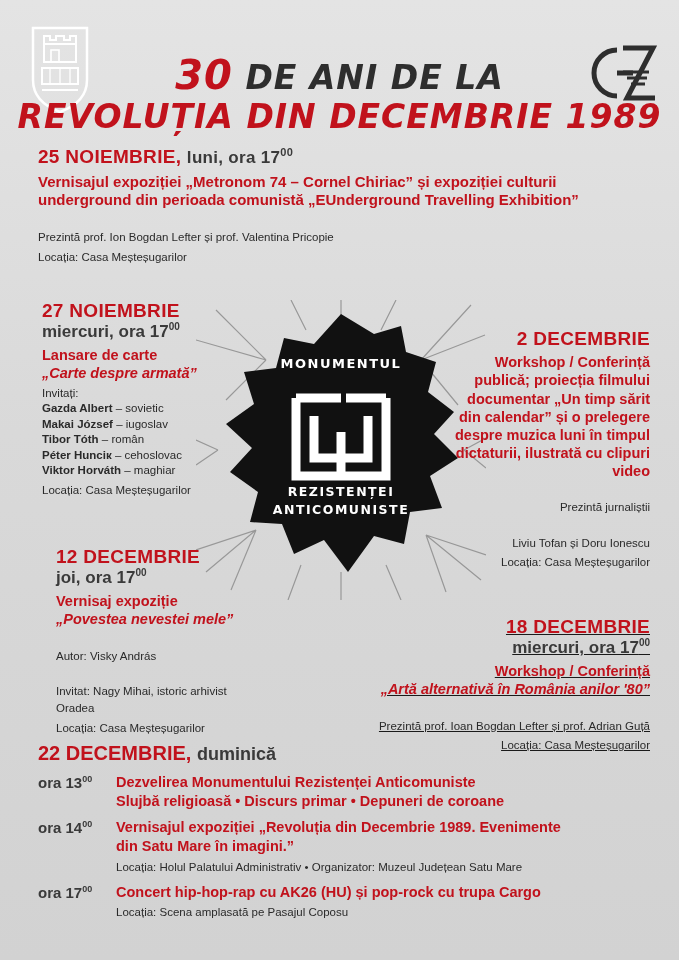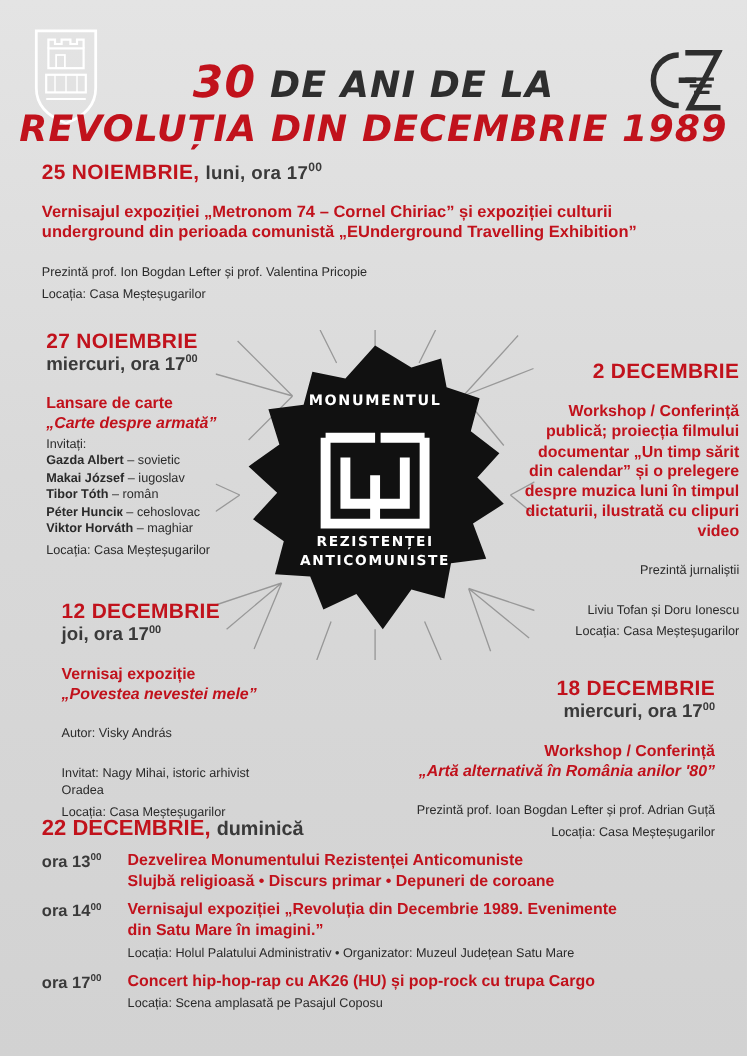--- a/index.html
+++ b/index.html
@@ -90,41 +90,41 @@
     font-weight: bold;
     font-size: 17px;
     line-height: 1.2;
   }
   .date-day .sup { font-size: 10px; vertical-align: super; }
   .desc {
     color: #c1121c;
     font-weight: bold;
     font-size: 14.5px;
     line-height: 1.25;
-    margin-top: 16px;
+    margin-top: 4px;
   }
   .desc .it { font-style: italic; }
   .meta {
     color: #2a2a2a;
     font-size: 11.5px;
     line-height: 1.45;
     margin-top: 19px;
   }
   .meta b { font-weight: bold; }
   .loc { margin-top: 3px; font-size: 11.5px; }
 
   
   #ev-nov25 { left: 38px; top: 146px; width: 605px; }
   #ev-nov25 .desc { font-size: 15px; }
 
   #ev-nov27 { left: 42px; top: 300px; width: 180px; }
   #ev-dec12 { left: 56px; top: 546px; width: 190px; }
 
-  #ev-dec2 { left: 477px; top: 328px; width: 195px; text-align: right; }
-  #ev-dec18 { left: 332px; top: 616px; width: 318px; text-align: right; }
+  #ev-dec2 { left: 455px; top: 328px; width: 195px; text-align: right; }
+  #ev-dec18 { left: 332px; top: 616px; width: 318px; text-align: right; text-decoration: underline; }
 
   #ev-dec22 { left: 38px; top: 742px; width: 610px; }
 
   .inline-list { margin-top: 3px; }
   .inline-list div { line-height: 1.35; }
 
   
   .row22 { display: flex; align-items: flex-start; margin-top: 8px; }
   .hour {
     color: #3a3a3a;

